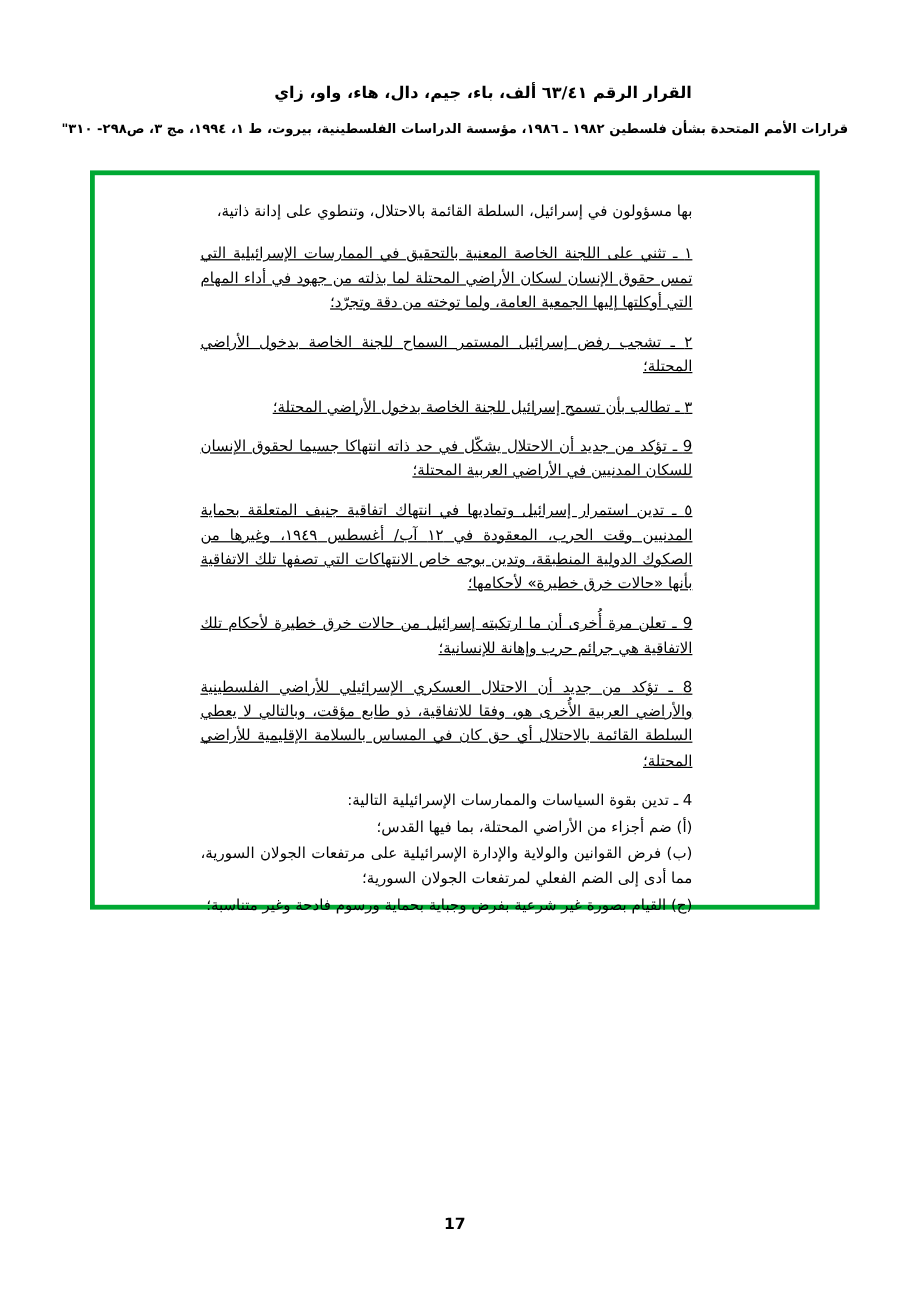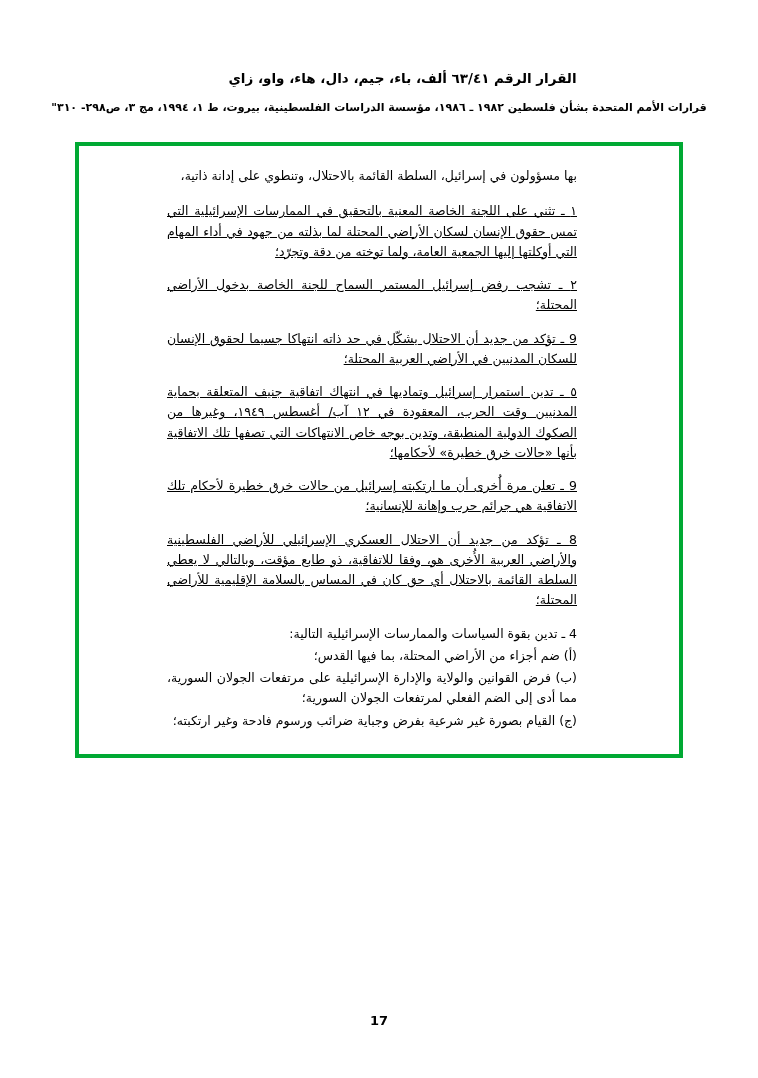--- a/index.html
+++ b/index.html
@@ -91,26 +91,27 @@
   <div class="header">
     <div class="doc-title">القرار الرقم ٦٣/٤١ ألف، باء، جيم، دال، هاء، واو، زاي</div>
     <div class="doc-source">قرارات الأمم المتحدة بشأن فلسطين ١٩٨٢ ـ ١٩٨٦، مؤسسة الدراسات الفلسطينية، بيروت، ط ١، ١٩٩٤، مج ٣، ص٢٩٨- ٣١٠"</div>
   </div>
 
   <div class="frame">
     <div class="content">
       <p class="para lead">بها مسؤولون في إسرائيل، السلطة القائمة بالاحتلال، وتنطوي على إدانة ذاتية،</p>
       <p class="para block">١ ـ تثني على اللجنة الخاصة المعنية بالتحقيق في الممارسات الإسرائيلية التي تمس حقوق الإنسان لسكان الأراضي المحتلة لما بذلته من جهود في أداء المهام التي أوكلتها إليها الجمعية العامة، ولما توخته من دقة وتجرّد؛</p>
       <p class="para block">٢ ـ تشجب رفض إسرائيل المستمر السماح للجنة الخاصة بدخول الأراضي المحتلة؛</p>
+      <p class="para block">٣ ـ تطالب بأن تسمح إسرائيل للجنة الخاصة بدخول الأراضي المحتلة؛</p>
       <p class="para block">9 ـ تؤكد من جديد أن الاحتلال يشكّل في حد ذاته انتهاكا جسيما لحقوق الإنسان للسكان المدنيين في الأراضي العربية المحتلة؛</p>
       <p class="para block">٥ ـ تدين استمرار إسرائيل وتمادیها في انتهاك اتفاقية جنيف المتعلقة بحماية المدنيين وقت الحرب، المعقودة في ١٢ آب/ أغسطس ١٩٤٩، وغيرها من الصكوك الدولية المنطبقة، وتدين بوجه خاص الانتهاكات التي تصفها تلك الاتفاقية بأنها «حالات خرق خطيرة» لأحكامها؛</p>
       <p class="para block">9 ـ تعلن مرة أُخرى أن ما ارتكبته إسرائيل من حالات خرق خطيرة لأحكام تلك الاتفاقية هي جرائم حرب وإهانة للإنسانية؛</p>
       <p class="para block">8 ـ تؤكد من جديد أن الاحتلال العسكري الإسرائيلي للأراضي الفلسطينية والأراضي العربية الأُخرى هو، وفقا للاتفاقية، ذو طابع مؤقت، وبالتالي لا يعطي السلطة القائمة بالاحتلال أي حق كان في المساس بالسلامة الإقليمية للأراضي المحتلة؛</p>
       <p class="para sub">4 ـ تدين بقوة السياسات والممارسات الإسرائيلية التالية:</p>
       <p class="para sub">(أ) ضم أجزاء من الأراضي المحتلة، بما فيها القدس؛</p>
       <p class="para sub">(ب) فرض القوانين والولاية والإدارة الإسرائيلية على مرتفعات الجولان السورية، مما أدى إلى الضم الفعلي لمرتفعات الجولان السورية؛</p>
-      <p class="para sub">(ج) القيام بصورة غير شرعية بفرض وجباية ضرائب ورسوم فادحة وغير ارتكبته؛</p>
+      <p class="para sub">(ج) القيام بصورة غير شرعية بفرض وجباية بحماية ورسوم فادحة وغير متناسبة؛</p>
     </div>
   </div>
 
   <div class="page-number">17</div>
 
 </div>
 
 </body></html>

